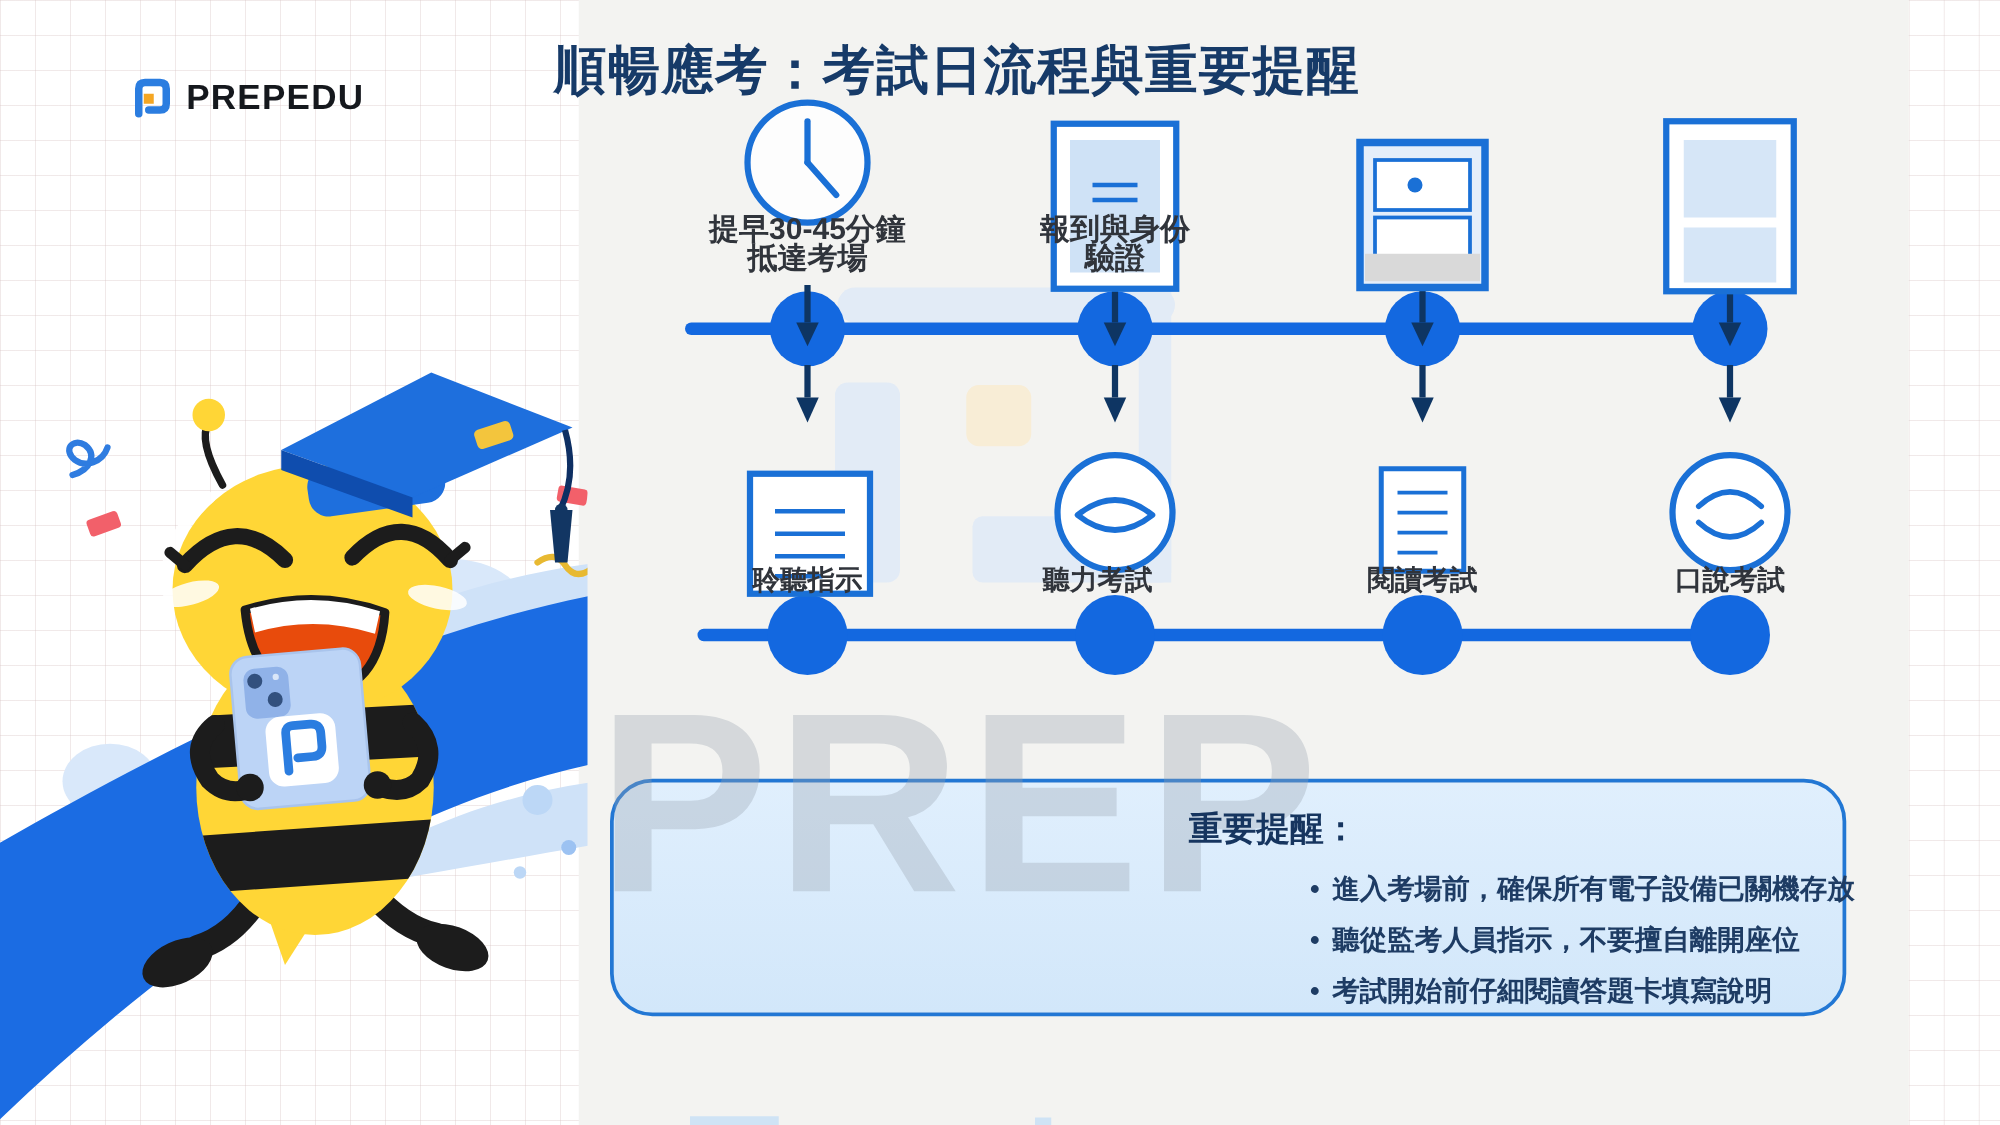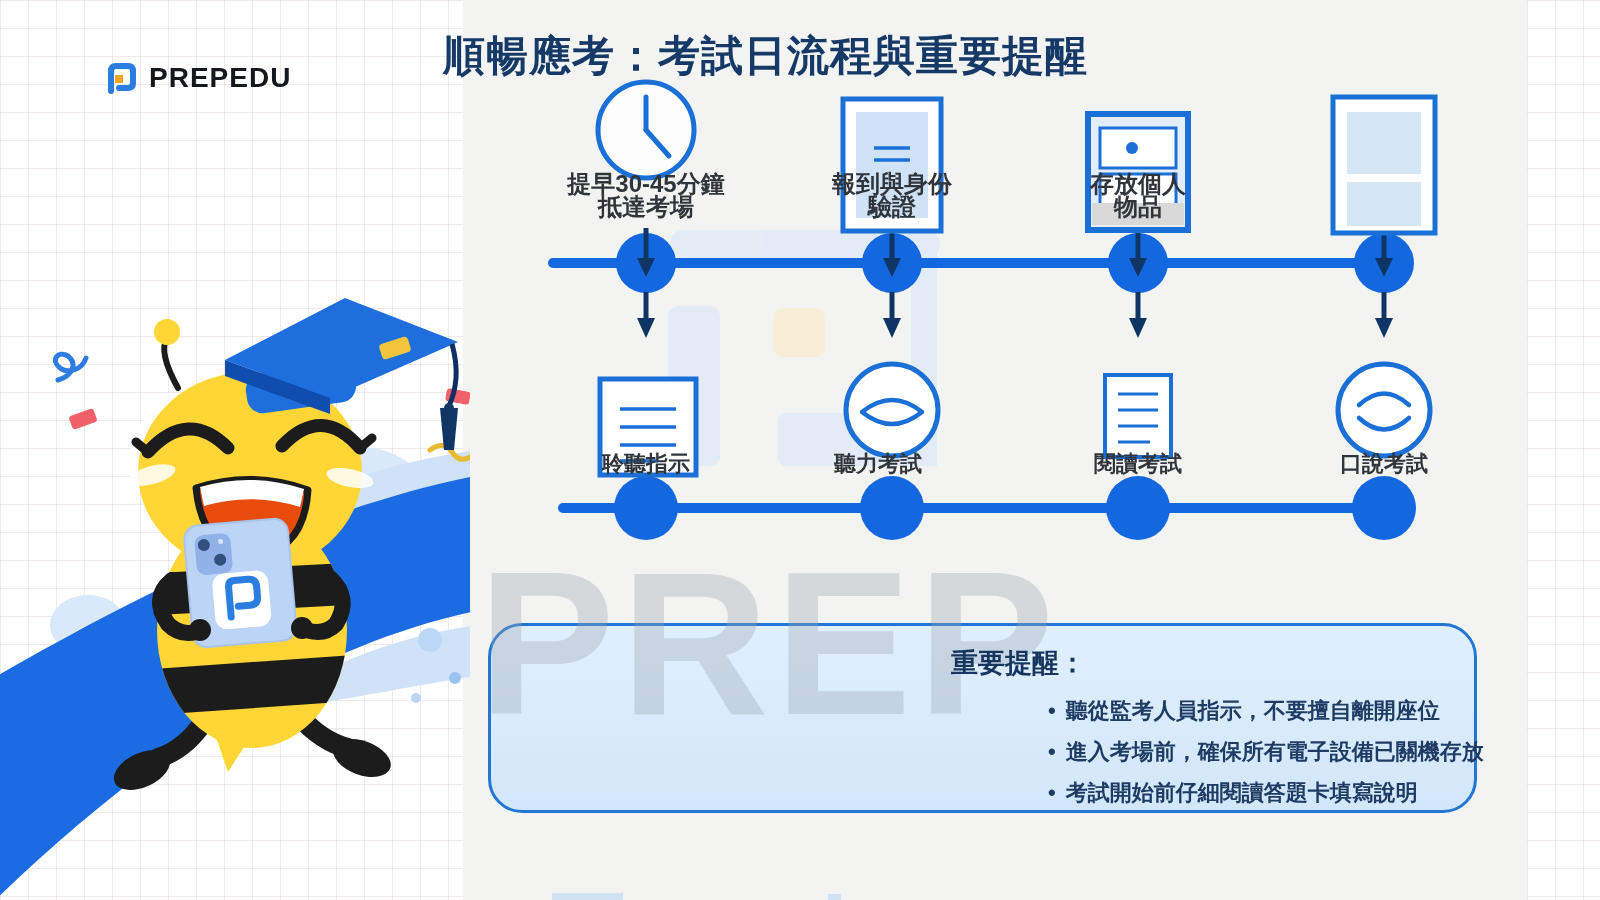--- a/index.html
+++ b/index.html
@@ -221,22 +221,20 @@
   <svg class="step-icon" style="left:1330px;top:94px" width="108" height="142" viewBox="0 0 108 142">
     <rect x="3" y="3" width="102" height="136" fill="#ffffff" stroke="#1a70d6" stroke-width="5"></rect>
     <rect x="17" y="18" width="74" height="62" fill="#d6e6f7"></rect>
     <rect x="17" y="88" width="74" height="44" fill="#d6e6f7"></rect>
   </svg>
 
   <div class="step-label" style="left:536px;top:172px">提早30-45分鐘
 抵達考場</div>
   <div class="step-label" style="left:782px;top:172px">報到與身份
 驗證</div>
-  <div class="step-label" style="left:1028px;top:172px">存放個人
-物品</div>
 
   <svg class="step-icon" style="left:596px;top:375px" width="104" height="104" viewBox="0 0 104 104">
     <rect x="4" y="4" width="96" height="96" fill="#ffffff" stroke="#1a70d6" stroke-width="5"></rect>
     <line x1="24" y1="34" x2="80" y2="34" stroke="#1a70d6" stroke-width="3.5"></line>
     <line x1="24" y1="52" x2="80" y2="52" stroke="#1a70d6" stroke-width="3.5"></line>
     <line x1="24" y1="70" x2="80" y2="70" stroke="#1a70d6" stroke-width="3.5"></line>
     <line x1="24" y1="86" x2="62" y2="86" stroke="#1a70d6" stroke-width="3.5"></line>
   </svg>
   <svg class="step-icon" style="left:842px;top:360px" width="100" height="100" viewBox="0 0 100 100">
     <circle cx="50" cy="50" r="46" fill="#ffffff" stroke="#1a70d6" stroke-width="5"></circle>
@@ -258,21 +256,21 @@
   <div class="step-label row2" style="left:536px;top:452px">聆聽指示</div>
   <div class="step-label row2" style="left:768px;top:452px">聽力考試</div>
   <div class="step-label row2" style="left:1028px;top:452px">閱讀考試</div>
   <div class="step-label row2" style="left:1274px;top:452px">口說考試</div>
 
   <div class="text-watermark">PREP</div>
 
   <div class="reminder-bg"></div>
   <h2 class="reminder-title">重要提醒：</h2>
   <ul class="reminder-list right">
+    <li>進入考場前，確保所有電子設備已關機存放</li>
     <li>聽從監考人員指示，不要擅自離開座位</li>
-    <li>進入考場前，確保所有電子設備已關機存放</li>
     <li>考試開始前仔細閱讀答題卡填寫說明</li>
   </ul>
 
   <div class="bottom-bar"></div>
   <div class="bottom-chip"></div>
 
 </div>
 
 </body></html>

